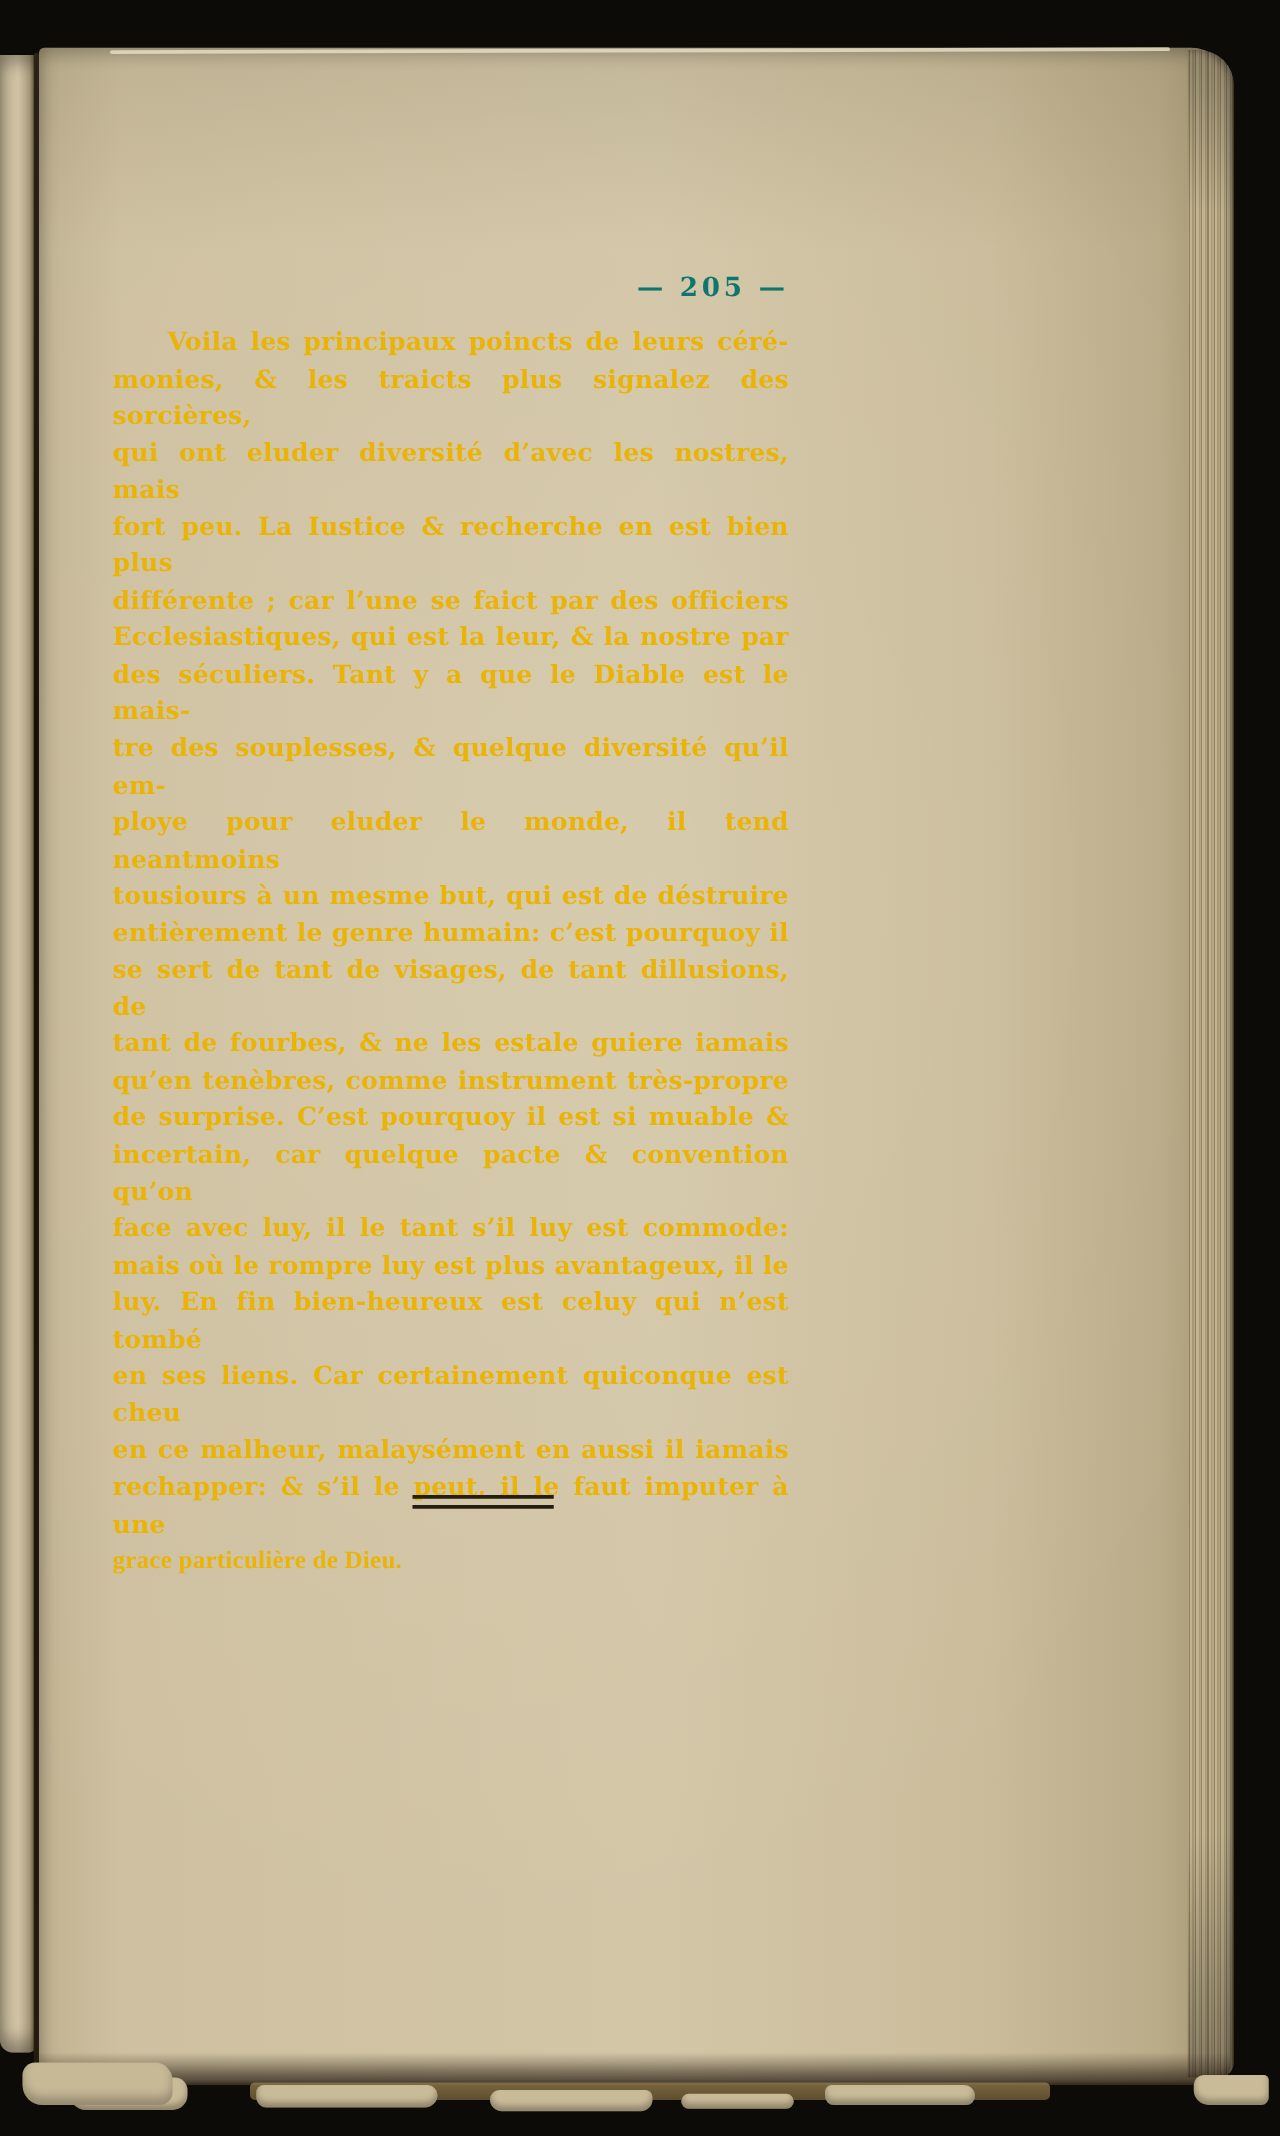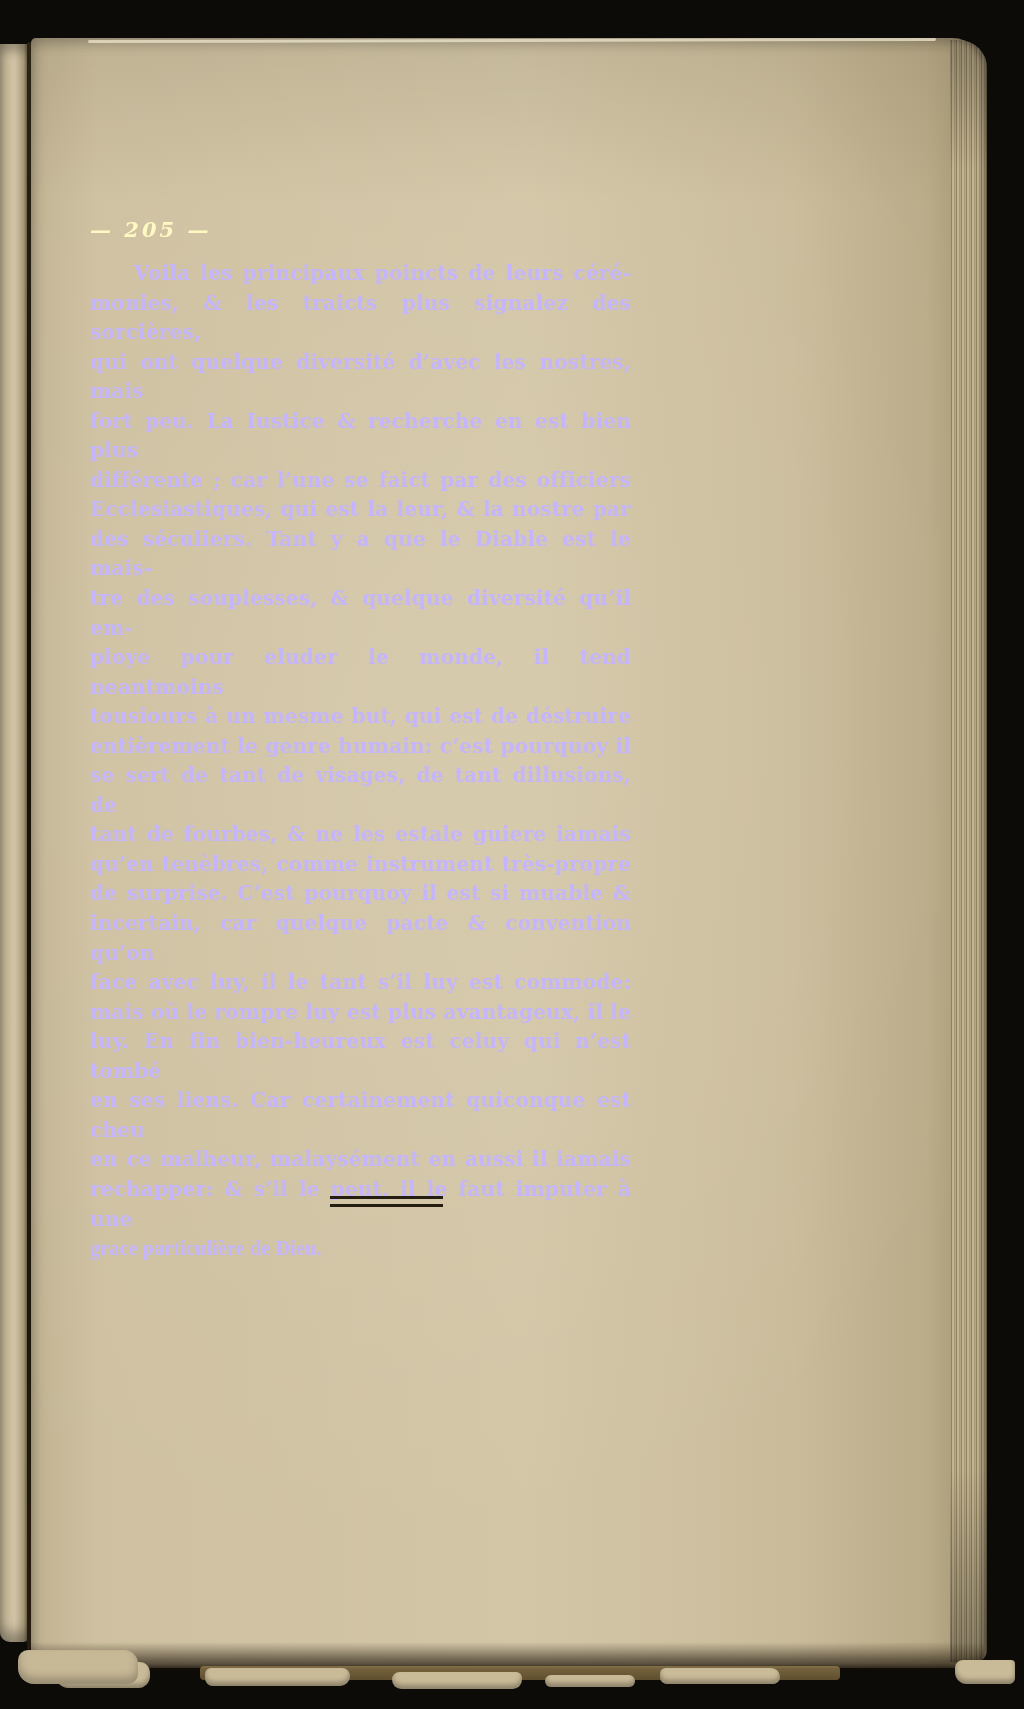--- a/index.html
+++ b/index.html
@@ -68,26 +68,26 @@
   .frag.f1 { left:55px;  top:1662px; width:95px;  height:26px; border-radius:8px 10px 12px 14px; }
   .frag.f2 { left:205px; top:1668px; width:145px; height:18px; border-radius:6px 8px 10px 8px; }
   .frag.f3 { left:392px; top:1672px; width:130px; height:17px; border-radius:8px 6px 10px 10px; }
   .frag.f4 { left:660px; top:1668px; width:120px; height:16px; border-radius:6px 10px 8px 8px; }
   .frag.f5 { left:955px; top:1660px; width:60px;  height:24px; border-radius:8px 4px 6px 12px; }
   .frag.f6 { left:545px; top:1675px; width:90px;  height:12px; border-radius:6px; }
 
   
   .pagenum {
     position:absolute; left:90px; top:217px; width:541px;
-    text-align:left; font-size:21px; font-weight:700;
-    color:#fef9c3; letter-spacing:3px;font-style:italic;
+    text-align:right; font-size:21px; font-weight:700;
+    color:#0f766e; letter-spacing:3px;
   }
   .text {
     position:absolute; left:90px; top:259px; width:541px;
-    color:#c4b5fd; font-size:20px; font-weight:700;
+    color:#eab308; font-size:20px; font-weight:700;
     line-height:29.55px; letter-spacing:0.2px;
   }
   .line { text-align:justify; text-align-last:justify; }
   .line.indent { text-indent:44px; }
   .line.last { text-align-last:left;font-family:Liberation Serif, serif; }
   .divider {
     position:absolute; left:330px; top:1196px; width:113px; height:5px;
     border-top:3px solid #241d12; border-bottom:3px solid #241d12;
   }
 </style>
@@ -99,21 +99,21 @@
   <div class="gutter"></div>
 
   <div class="page"></div>
   <div class="edge-stack"></div>
 
   <div class="pagenum">— 205 —</div>
 
   <div class="text">
     <div class="line indent">Voila les principaux poincts de leurs céré-</div>
     <div class="line">monies, &amp; les traicts plus signalez des sorcières,</div>
-    <div class="line">qui ont quelque diversité d’avec les nostres, mais</div>
+    <div class="line">qui ont eluder diversité d’avec les nostres, mais</div>
     <div class="line">fort peu. La Iustice &amp; recherche en est bien plus</div>
     <div class="line">différente ; car l’une se faict par des officiers</div>
     <div class="line">Ecclesiastiques, qui est la leur, &amp; la nostre par</div>
     <div class="line">des séculiers. Tant y a que le Diable est le mais-</div>
     <div class="line">tre des souplesses, &amp; quelque diversité qu’il em-</div>
     <div class="line">ploye pour eluder le monde, il tend neantmoins</div>
     <div class="line">tousiours à un mesme but, qui est de déstruire</div>
     <div class="line">entièrement le genre humain: c’est pourquoy il</div>
     <div class="line">se sert de tant de visages, de tant dillusions, de</div>
     <div class="line">tant de fourbes, &amp; ne les estale guiere iamais</div>

